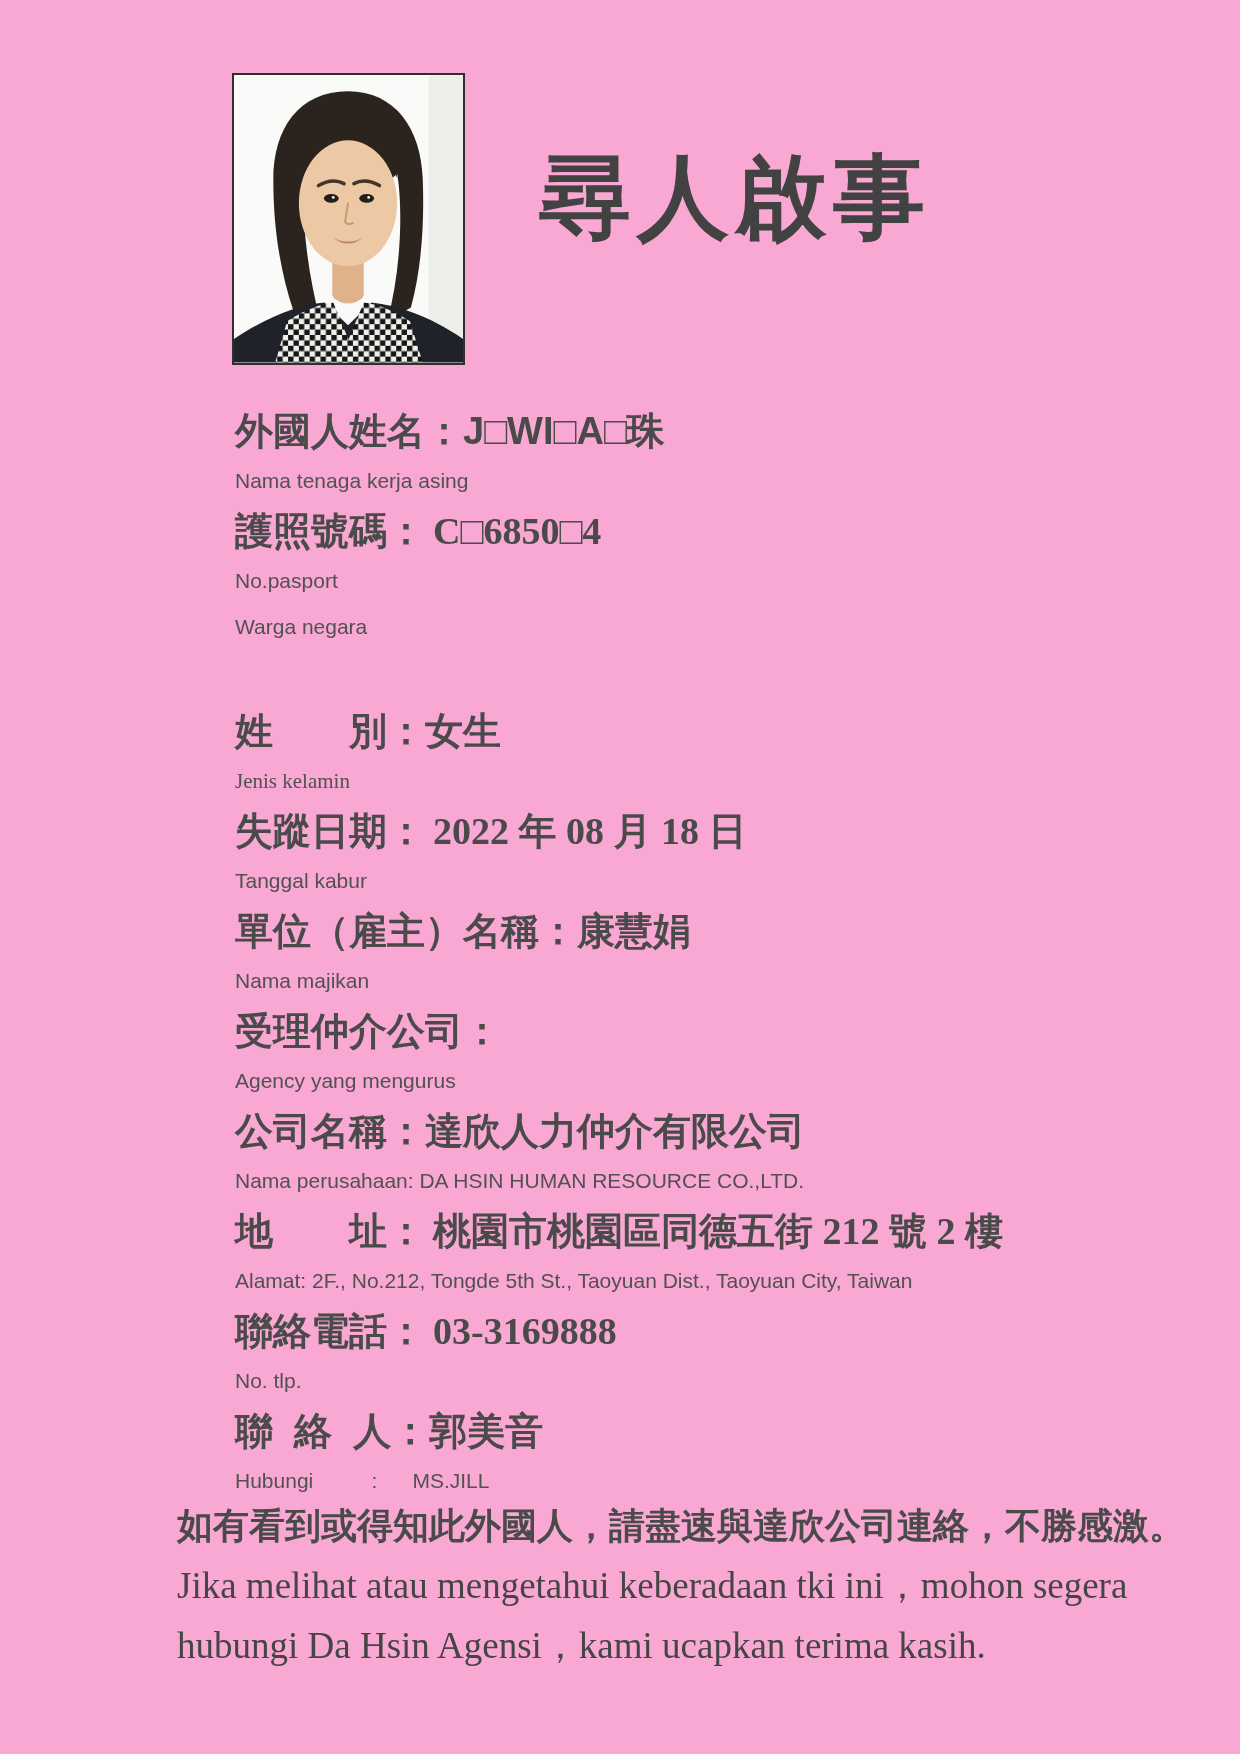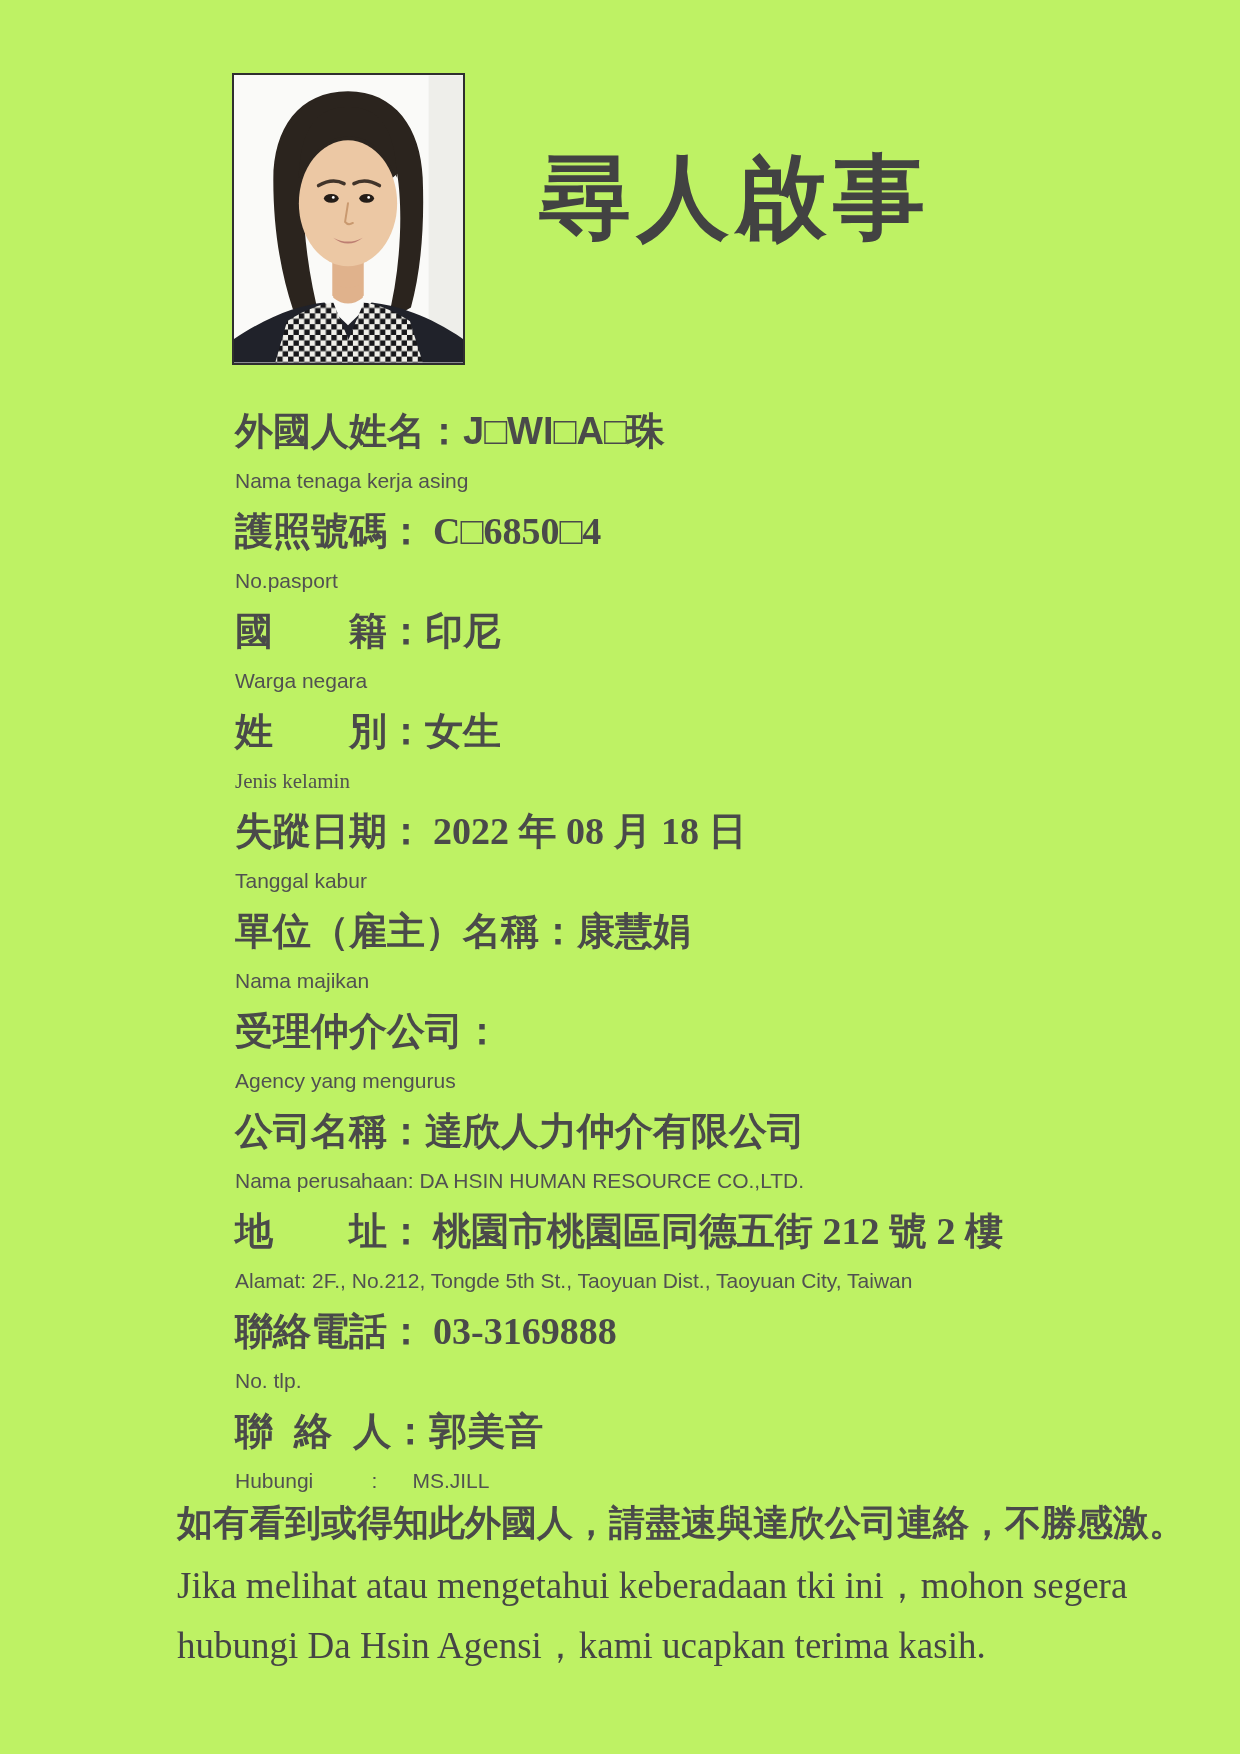--- a/index.html
+++ b/index.html
@@ -1,19 +1,19 @@
 <!DOCTYPE html>
 <html><head>
 <meta charset="utf-8">
 <style>
   html,body{margin:0;padding:0;background:#ffffff;}
   .page{
     position:relative;
     width:1240px;height:1754px;
-    background:#bef264;
+    background:#f9a8d4;
     overflow:hidden;
     font-family:"Liberation Sans", sans-serif;
     color:#4c4c4c;
   }
 
   
   .photo-frame{
     position:absolute;left:232px;top:73px;width:233px;height:292px;
     border:2px solid #2f2f2f;box-sizing:border-box;background:#fafaf8;
   }
@@ -47,21 +47,21 @@
   .field .sub{
     font-size:21px;line-height:46px;font-weight:normal;color:#515151;
     font-family:"Liberation Sans", sans-serif;white-space:pre;
   }
   .field .sub.serif-sub{font-family:"Liberation Serif", serif;}
 
   
   .footer{position:absolute;left:177px;top:1496px;width:1010px;}
   .footer .f-zh{
     font-size:36px;line-height:60px;font-weight:bold;color:#4a4a4a;
-    font-family:Liberation Mono, monospace;white-space:pre;
+    font-family:Liberation Serif, serif;white-space:pre;
   }
   .footer .f-id{
     font-size:37px;line-height:60px;font-weight:normal;color:#454545;
     font-family:"Liberation Serif", serif;white-space:pre;
   }
 </style>
 </head>
 <body>
 
 <div class="page">
@@ -117,21 +117,20 @@
       <div class="line1"><span class="label">外國人姓名：</span><span class="value">J□WI□A□珠</span></div>
       <div class="sub">Nama tenaga kerja asing</div>
     </div>
 
     <div class="field">
       <div class="line1"><span class="label">護照號碼：</span><span class="value serif-val">C□6850□4</span></div>
       <div class="sub">No.pasport</div>
     </div>
 
     <div class="field">
-      <div class="line1"><span class="label">國　　籍：</span><span class="value">印尼</span></div>
       <div class="sub">Warga negara</div>
     </div>
 
     <div class="field">
       <div class="line1"><span class="label">姓　　別：</span><span class="value">女生</span></div>
       <div class="sub serif-sub">Jenis kelamin</div>
     </div>
 
     <div class="field">
       <div class="line1"><span class="label">失蹤日期：</span><span class="value serif-val">2022 年 08 月 18 日</span></div>

